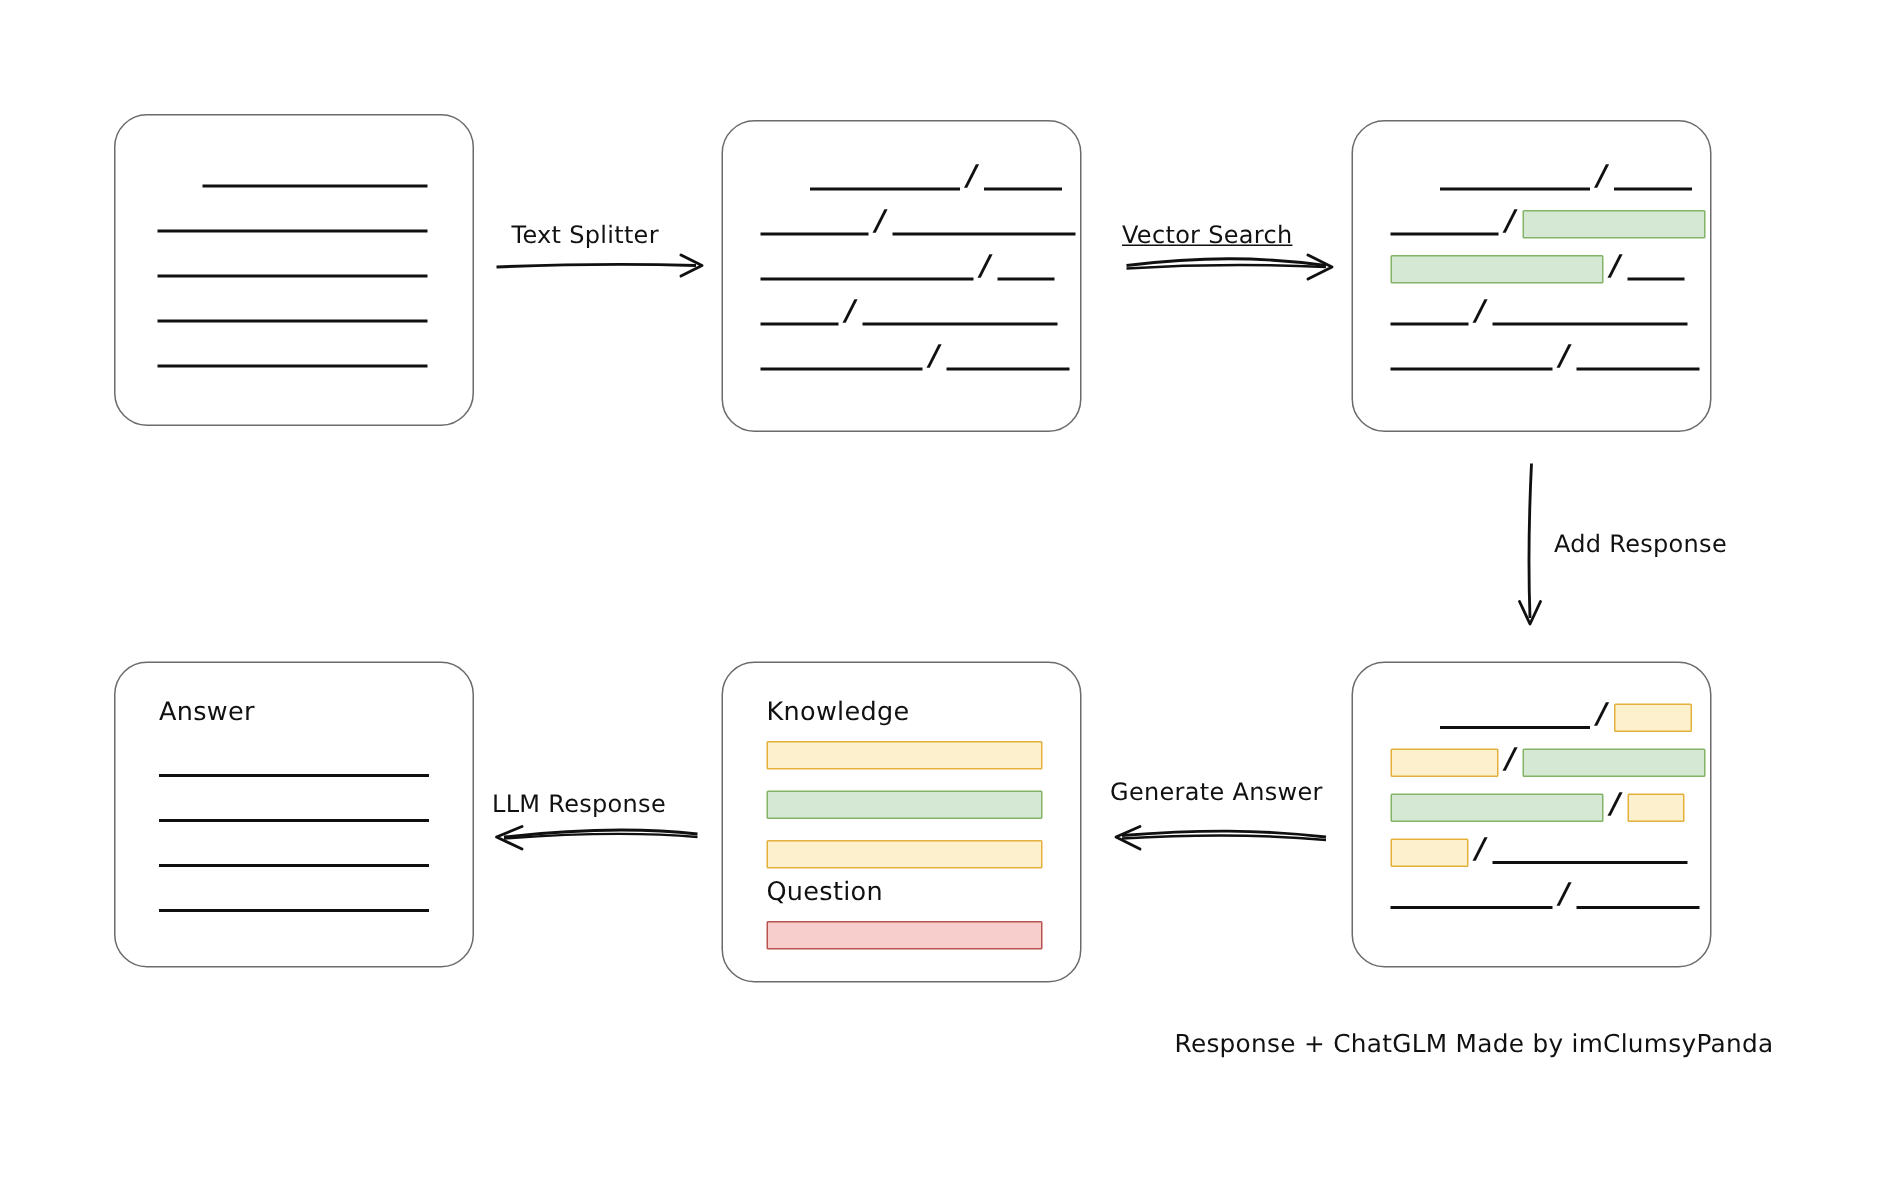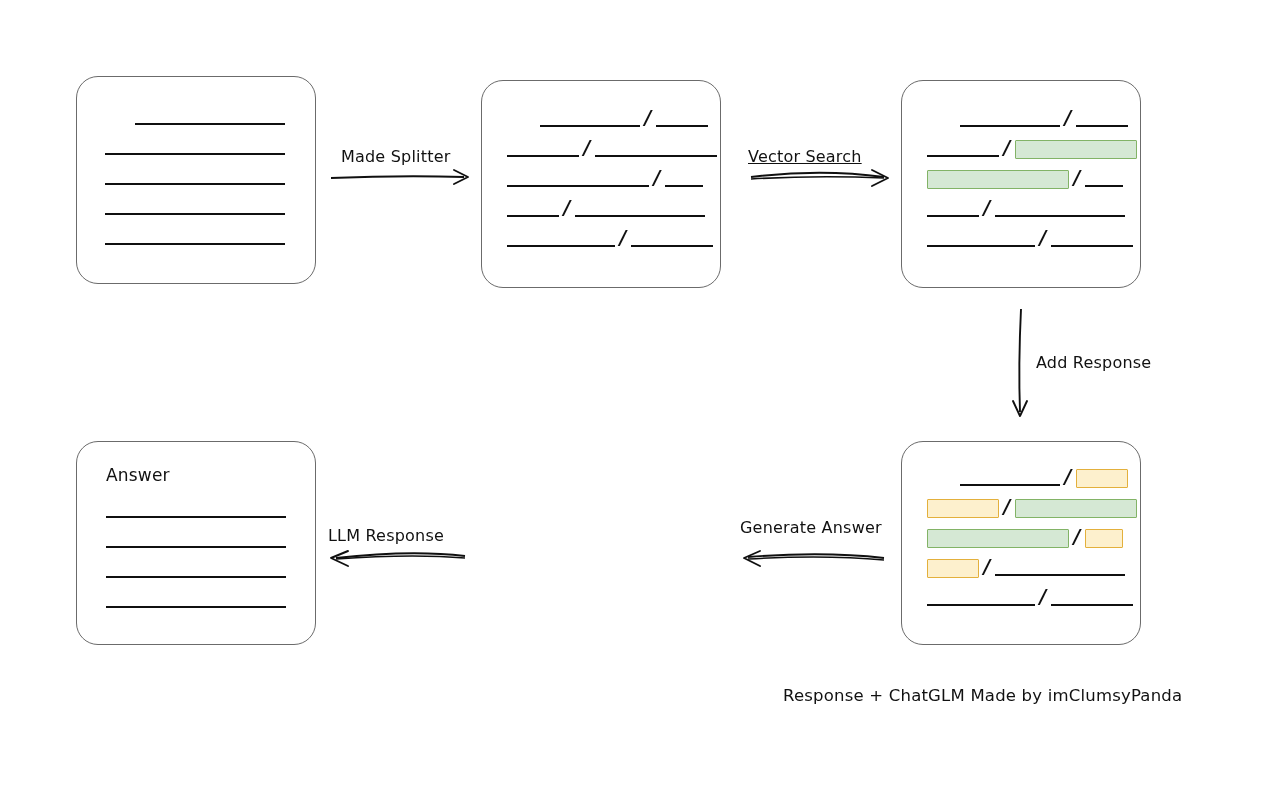--- a/index.html
+++ b/index.html
@@ -202,20 +202,28 @@
         <div class="seg line" style="width:130px;"></div>
       </div>
       <div class="row" style="left:25px;top:146px;">
         <div class="seg line" style="width:108px;"></div>
         <div class="slash">/</div>
         <div class="seg line" style="width:82px;"></div>
       </div>
     </div>
   </div>
 
+  <div class="node" style="left:481px;top:441px;width:240px;height:214px;">
+    <div class="node-title" style="left:29px;top:23px;">Knowledge</div>
+    <div class="bar yellow" style="left:29px;top:52px;width:184px;"></div>
+    <div class="bar green" style="left:29px;top:85px;width:184px;"></div>
+    <div class="bar yellow" style="left:29px;top:118px;width:184px;"></div>
+    <div class="node-title" style="left:29px;top:143px;">Question</div>
+    <div class="bar red" style="left:29px;top:172px;width:184px;"></div>
+  </div>
 
   <div class="node" style="left:76px;top:441px;width:240px;height:204px;">
     <div class="node-title" style="left:29px;top:23px;text-align:center;">Answer</div>
     <div class="rowset">
       <div class="row" style="left:29px;top:58px;">
         <div class="seg line" style="width:180px;"></div>
       </div>
       <div class="row" style="left:29px;top:88px;">
         <div class="seg line" style="width:180px;"></div>
       </div>
@@ -252,21 +260,21 @@
       <path d="M760,551 L744,558 L760,566" fill="none" stroke="#101010" stroke-width="1.9" stroke-linejoin="round" stroke-linecap="round"></path>
     </g>
 
     <g>
       <path d="M465,556 C430,552 390,552 336,558" fill="none" stroke="#101010" stroke-width="1.9"></path>
       <path d="M465,558 C430,555 390,555 336,559" fill="none" stroke="#101010" stroke-width="1.6"></path>
       <path d="M348,551 L331,558 L348,566" fill="none" stroke="#101010" stroke-width="1.9" stroke-linejoin="round" stroke-linecap="round"></path>
     </g>
   </svg>
 
-  <div class="edge-label" style="left:341px;top:147px;">Made Splitter</div>
+  <div class="edge-label" style="left:341px;top:147px;">Text Splitter</div>
   <div class="edge-label" style="left:748px;top:147px;text-decoration:underline;">Vector Search</div>
   <div class="edge-label" style="left:1036px;top:353px;">Add Response</div>
   <div class="edge-label" style="left:740px;top:518px;">Generate Answer</div>
   <div class="edge-label" style="left:328px;top:526px;">LLM Response</div>
 
   <div class="footer" style="left:783px;top:686px;">Response + ChatGLM Made by imClumsyPanda</div>
 
 </div>
 
 </body></html>

